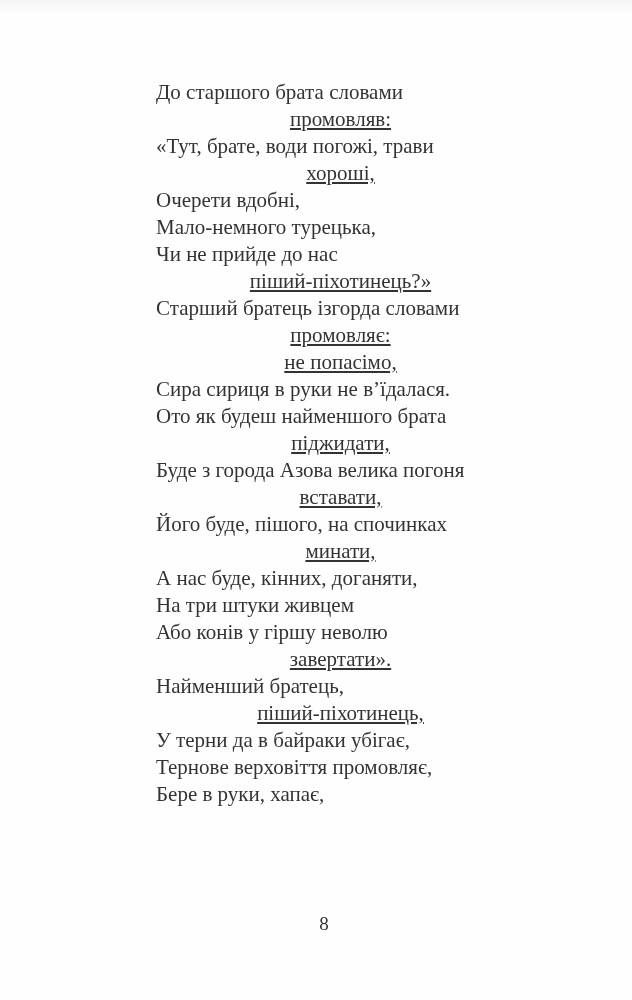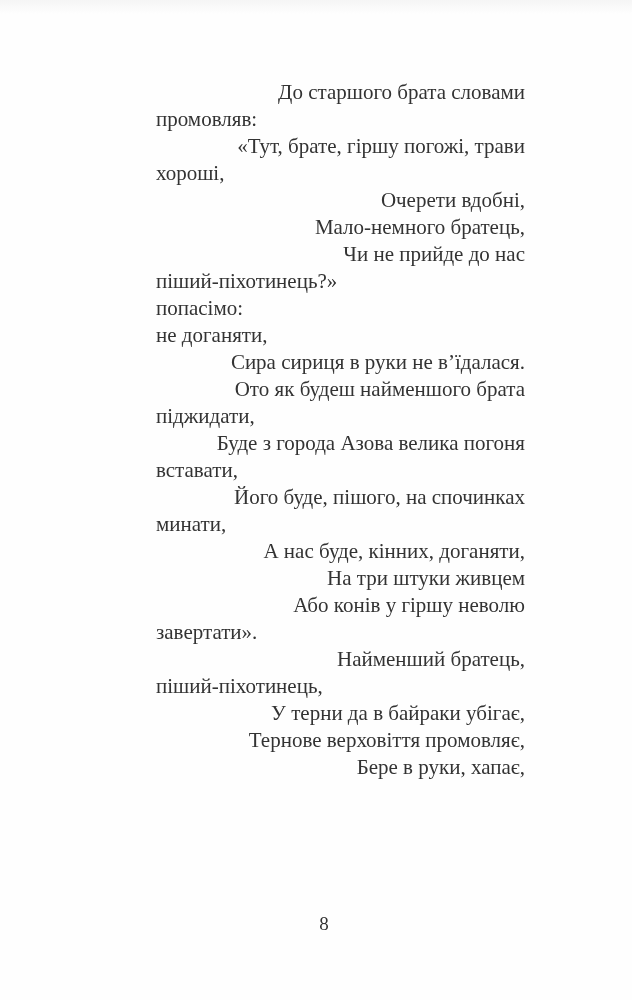--- a/index.html
+++ b/index.html
@@ -30,47 +30,48 @@
     left: 156px;
     top: 79px;
     width: 369px;
     font-size: 21px;
     line-height: 27px;
     color: #333333;
   }
   .poem .line {
     white-space: nowrap;
   }
-  .poem .line.left  { text-align: right; }
-  .poem .line.right { text-align: left; }
+  .poem .line.left  { text-align: left; }
+  .poem .line.right { text-align: center; text-decoration: underline; }
   .page-number {
     position: absolute;
     left: 8px;
     top: 913px;
     width: 632px;
     text-align: center;
     font-size: 19px;
     color: #333333;
   }
 </style>
 </head>
 <body>
 
 <div class="page">
   <div class="poem" id="poem">
       <div class="line left">До старшого брата словами</div>
       <div class="line right">промовляв:</div>
-      <div class="line left">«Тут, брате, гіршу погожі, трави</div>
+      <div class="line left">«Тут, брате, води погожі, трави</div>
       <div class="line right">хороші,</div>
       <div class="line left">Очерети вдобні,</div>
-      <div class="line left">Мало-немного братець,</div>
+      <div class="line left">Мало-немного турецька,</div>
       <div class="line left">Чи не прийде до нас</div>
       <div class="line right">піший-піхотинець?»</div>
-      <div class="line right">попасімо:</div>
-      <div class="line right">не доганяти,</div>
+      <div class="line left">Старший братець ізгорда словами</div>
+      <div class="line right">промовляє:</div>
+      <div class="line right">не попасімо,</div>
       <div class="line left">Сира сириця в руки не в’їдалася.</div>
       <div class="line left">Ото як будеш найменшого брата</div>
       <div class="line right">піджидати,</div>
       <div class="line left">Буде з города Азова велика погоня</div>
       <div class="line right">вставати,</div>
       <div class="line left">Його буде, пішого, на спочинках</div>
       <div class="line right">минати,</div>
       <div class="line left">А нас буде, кінних, доганяти,</div>
       <div class="line left">На три штуки живцем</div>
       <div class="line left">Або конів у гіршу неволю</div>

